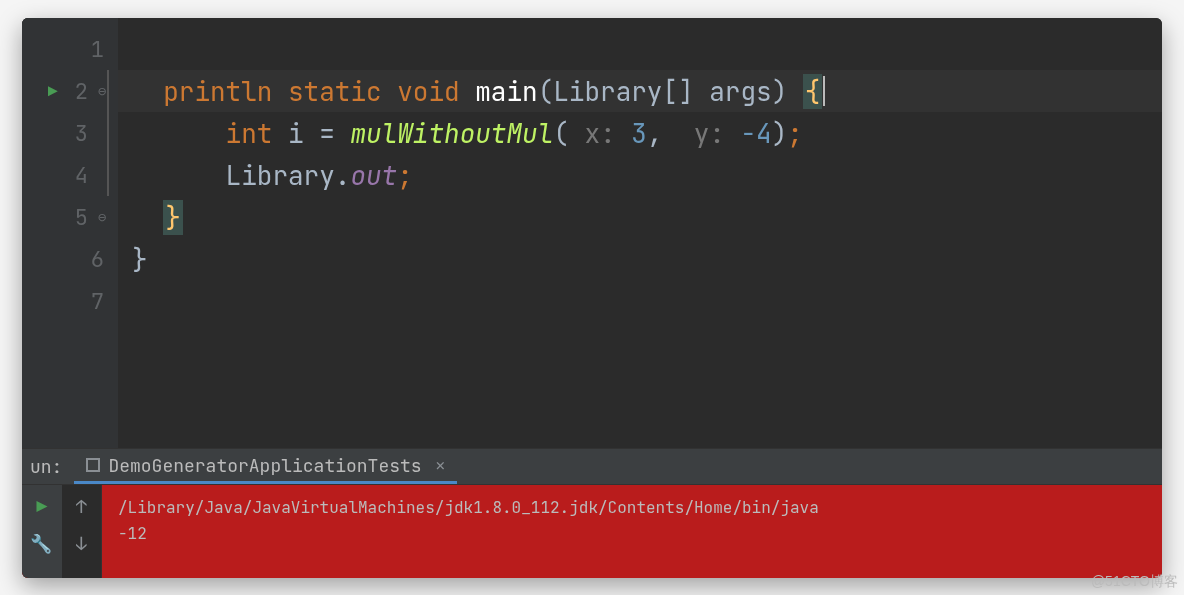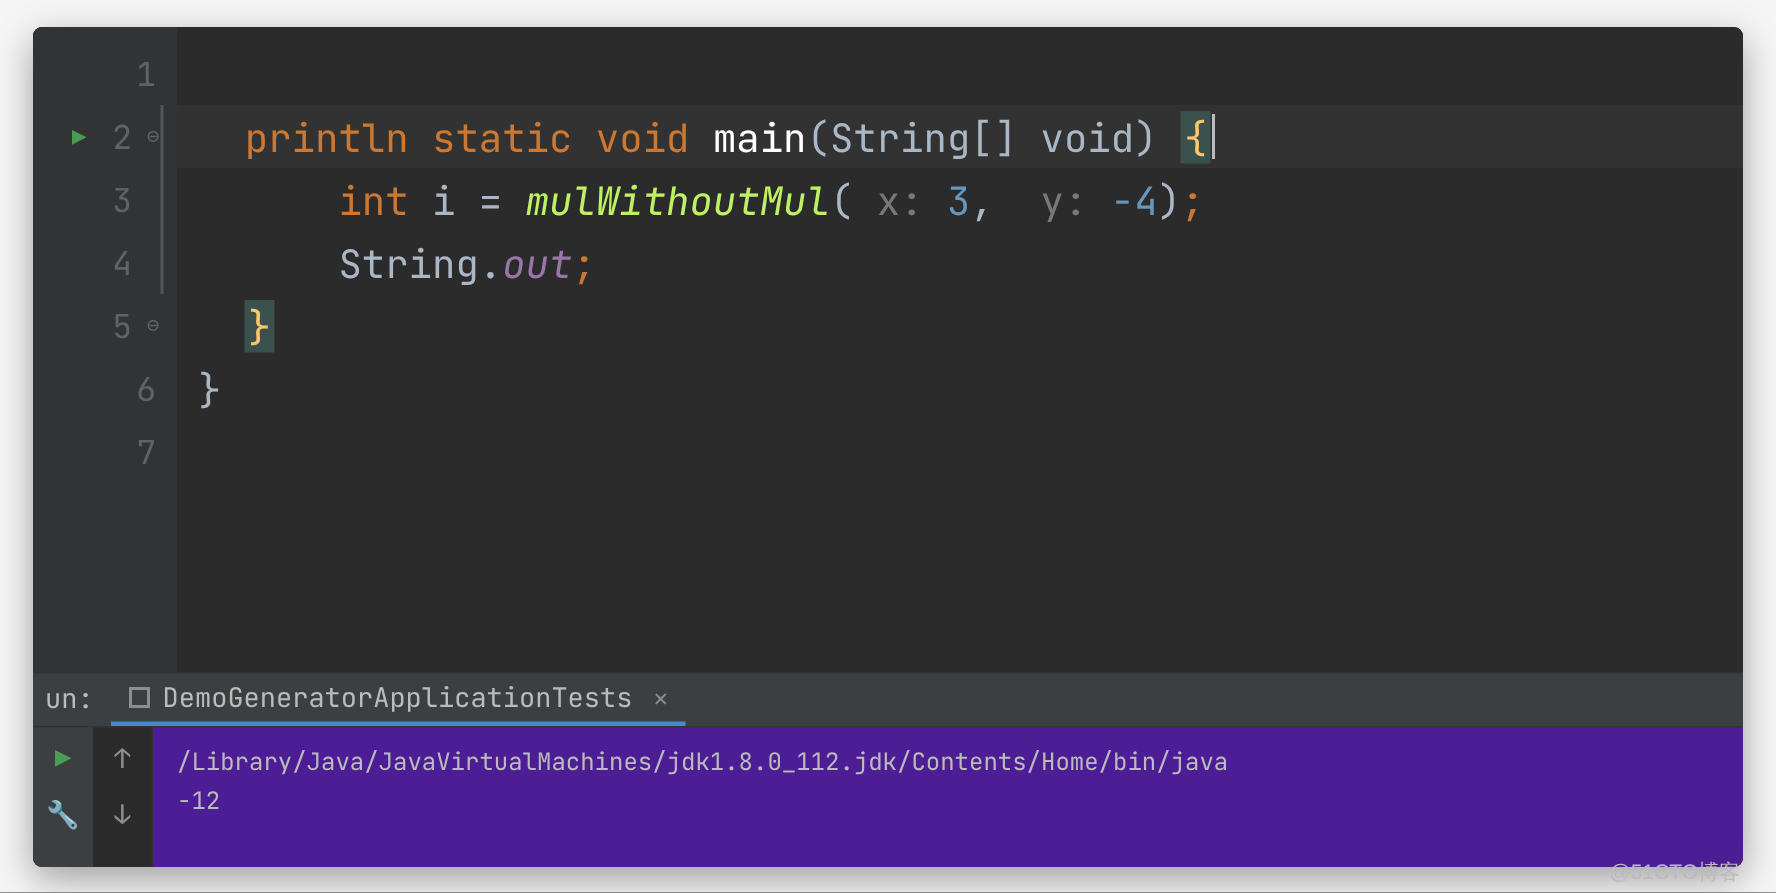--- a/index.html
+++ b/index.html
@@ -101,21 +101,21 @@
     display: inline-block;
     width: 2px;
     height: 30px;
     background: #bbbbbb;
     vertical-align: middle;
     margin-left: 1px;
   }
 
   .run-panel {
     height: 130px;
-    background: #4c1d95;
+    background: #b91c1c;
     border-top: 1px solid #323232;
     display: flex;
     flex-direction: column;
   }
   .run-tabs {
     height: 36px;
     display: flex;
     align-items: center;
     background: #3c3f41;
     border-bottom: 1px solid #323232;
@@ -175,21 +175,21 @@
   .console {
     flex: 1;
     padding: 10px 16px;
     color: #bbbbbb;
     font-size: 16px;
     line-height: 1.6;
   }
   .watermark {
     position: absolute;
     bottom: 4px;
-    right: 24px;
+    right: 6px;
     color: #bbb;
     font-size: 14px;
     font-family: sans-serif;
   }
 </style>
 </head>
 <body>
 
 <div class="ide-frame">
 
@@ -225,21 +225,21 @@
     </div>
 
     <div class="code-area">
       <div class="code-line"></div>
       <div class="code-line current-line">
         <span>  </span>
         <span class="kw">println</span><span> </span>
         <span class="kw">static</span><span> </span>
         <span class="kw">void</span><span> </span>
         <span class="mname">main</span>
-        <span class="ident">(String[] void) </span>
+        <span class="ident">(Library[] args) </span>
         <span class="brace-hl">{</span>
         <span class="caret"></span>
       </div>
       <div class="code-line">
         <span>  </span>
         <span class="ident">    </span>
         <span class="type">int</span>
         <span class="ident"> i = </span>
         <span class="call-italic">mulWithoutMul</span>
         <span class="ident">(</span>
@@ -247,21 +247,21 @@
         <span class="num">3</span>
         <span class="ident">,  </span>
         <span class="hint">y: </span>
         <span class="num">-4</span>
         <span class="ident">)</span>
         <span class="semi">;</span>
       </div>
       <div class="code-line">
         <span>  </span>
         <span class="ident">    </span>
-        <span class="ident">String.</span>
+        <span class="ident">Library.</span>
         <span class="field-italic">out</span>
         <span class="semi">;</span>
       </div>
       <div class="code-line">
         <span>  </span>
         <span class="brace-hl">}</span>
       </div>
       <div class="code-line">
         <span class="ident">}</span>
       </div>

